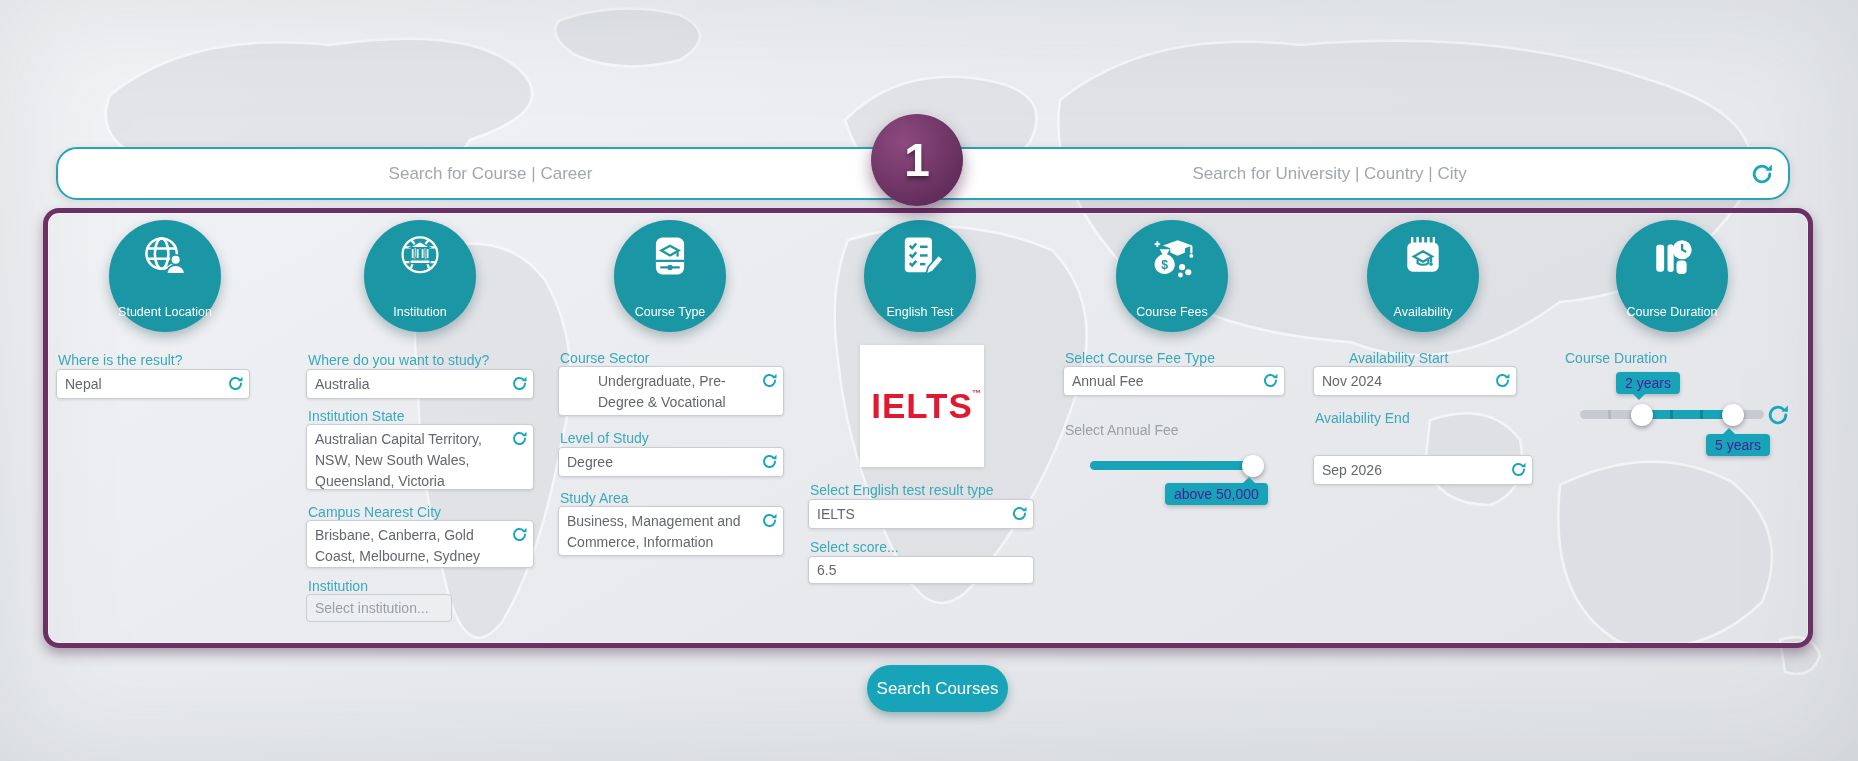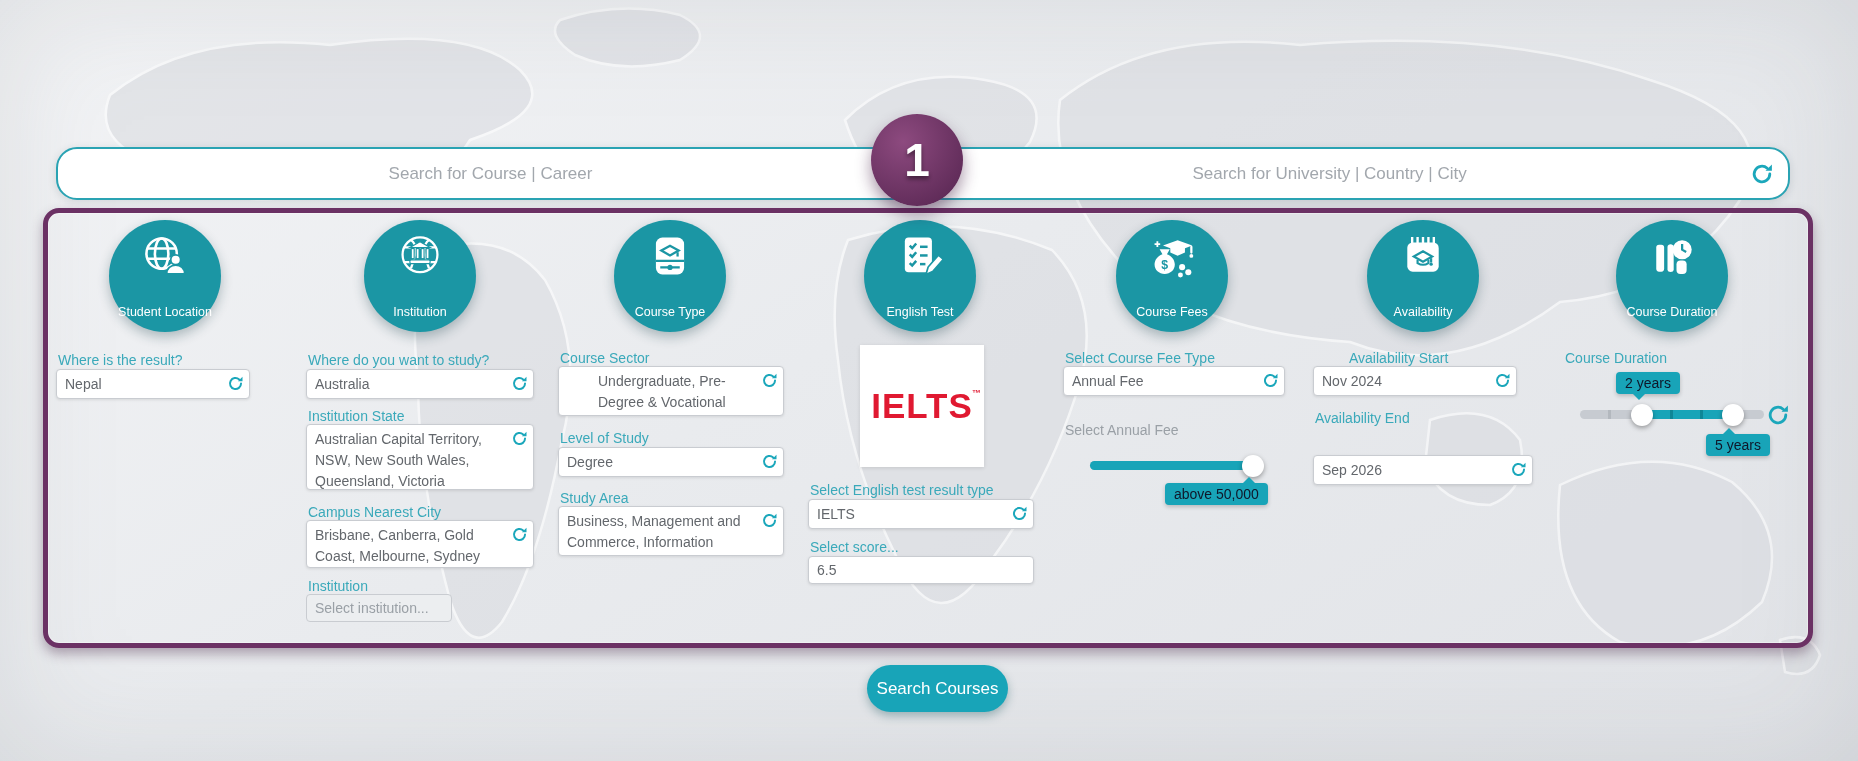--- a/index.html
+++ b/index.html
@@ -56,21 +56,21 @@
   .ielts-text{color:var(--ielts-red);font-size:35px;font-weight:bold;letter-spacing:1px;position:relative;}
   .ielts-text sup{font-size:9px;position:absolute;top:2px;right:-9px;}
 
   
   .track{position:absolute;height:9px;border-radius:5px;background:#c7cbd1;z-index:3;}
   .track-fill{position:absolute;height:9px;border-radius:5px;background:var(--teal-bright);top:0;}
   .thumb{position:absolute;width:22px;height:22px;border-radius:50%;background:#fff;z-index:4;cursor:pointer;
     box-shadow:0 2px 5px rgba(0,0,0,.35);}
   .tick{position:absolute;width:3px;height:9px;top:0;z-index:4;}
 
-  .tip{position:absolute;background:var(--teal-bright);color:#0f172a;font-size:14px;padding:3px 9px;
+  .tip{position:absolute;background:var(--teal-bright);color:#4c1d95;font-size:14px;padding:3px 9px;
     border-radius:4px;white-space:nowrap;z-index:5;box-shadow:0 2px 4px rgba(0,0,0,.2);}
   .tip::after{content:'';position:absolute;border:7px solid transparent;}
   .tip.arr-up-right::after{top:-13px;right:12px;border-bottom-color:var(--teal-bright);}
   .tip.arr-down-left::after{bottom:-13px;left:16px;border-top-color:var(--teal-bright);}
   .tip.arr-up-left::after{top:-13px;left:16px;border-bottom-color:var(--teal-bright);}
 
   .search-btn{position:absolute;left:867px;top:665px;width:141px;height:47px;border:none;border-radius:24px;
     background:var(--teal-bright);color:#fff;font-size:17px;font-family:inherit;cursor:pointer;z-index:3;
     box-shadow:0 4px 10px rgba(20,80,90,.35);}
 </style>

